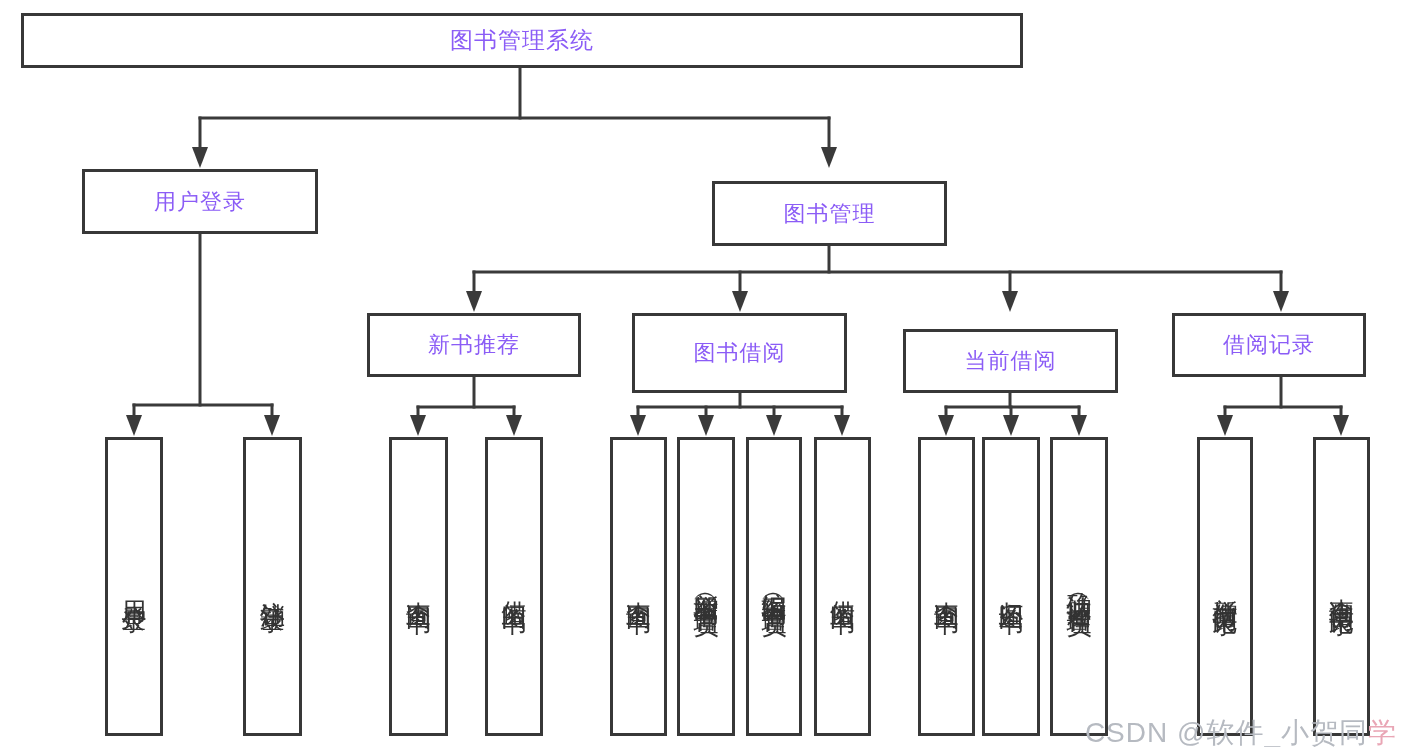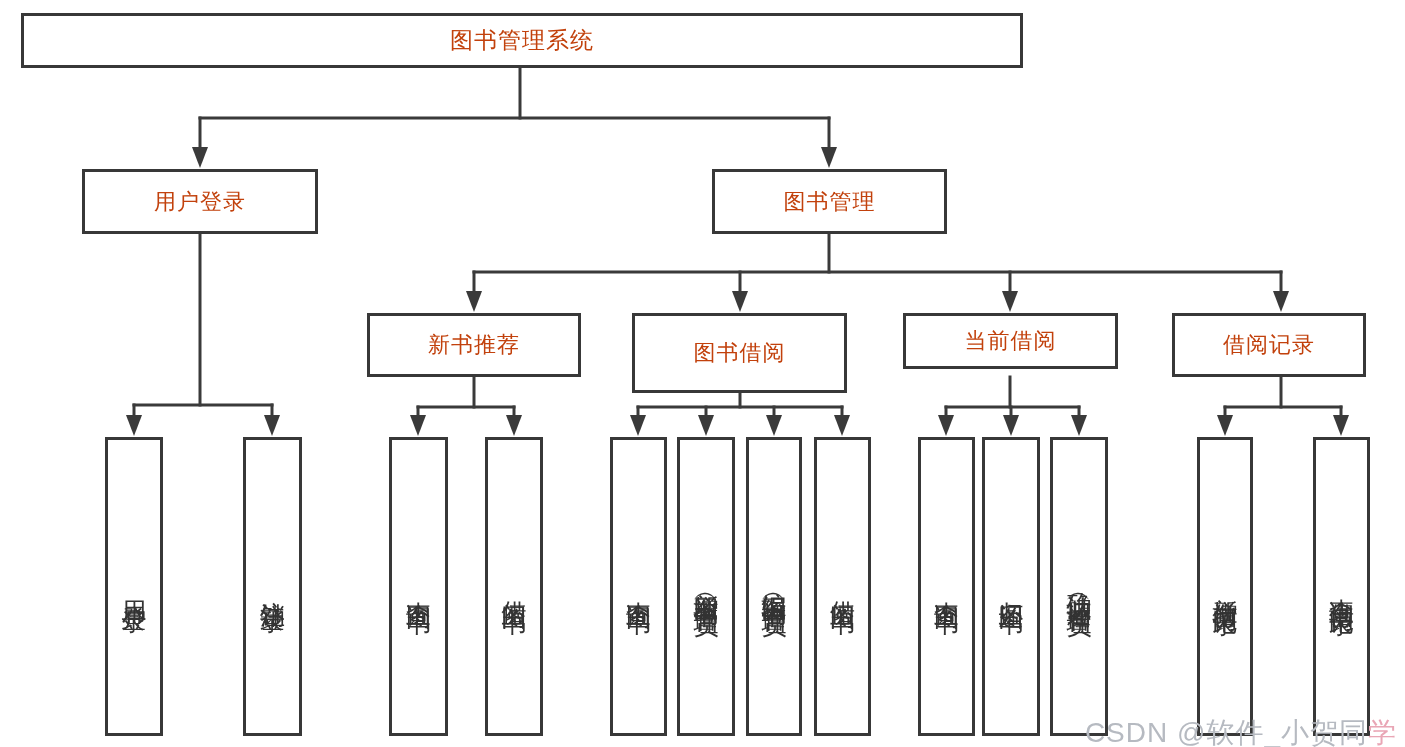--- a/index.html
+++ b/index.html
@@ -20,21 +20,21 @@
     border: 3px solid #383838;
     background: #ffffff;
     display: flex;
     align-items: center;
     justify-content: center;
     z-index: 2;
   }
   .hlabel {
     font-size: 22px;
     letter-spacing: 1px;
-    color: #c2410c;
+    color: #8b5cf6;
     white-space: nowrap;
   }
   .root .hlabel { font-size: 23px; }
   .leaf { height: 299px; }
   .vtext {
     writing-mode: vertical-rl;
     text-orientation: mixed;
     font-size: 25px;
     letter-spacing: 3px;
     line-height: 1;
@@ -138,31 +138,31 @@
     <use href="#ah" x="1341" y="436"></use>
   </svg>
 
   <div class="node root" style="left:21px; top:13px; width:1002px; height:55px">
     <span class="hlabel">图书管理系统</span>
   </div>
 
   <div class="node" style="left:82px; top:169px; width:236px; height:65px">
     <span class="hlabel">用户登录</span>
   </div>
-  <div class="node" style="left:712px; top:169px; width:235px; height:65px">
+  <div class="node" style="left:712px; top:181px; width:235px; height:65px">
     <span class="hlabel">图书管理</span>
   </div>
 
   <div class="node" style="left:367px; top:313px; width:214px; height:64px">
     <span class="hlabel">新书推荐</span>
   </div>
   <div class="node" style="left:632px; top:313px; width:215px; height:80px">
     <span class="hlabel">图书借阅</span>
   </div>
-  <div class="node" style="left:903px; top:313px; width:215px; height:56px">
+  <div class="node" style="left:903px; top:329px; width:215px; height:64px">
     <span class="hlabel">当前借阅</span>
   </div>
   <div class="node" style="left:1172px; top:313px; width:194px; height:64px">
     <span class="hlabel">借阅记录</span>
   </div>
 
   <div class="node leaf" style="left:105px; top:437px; width:58px">
     <span class="vtext">用户登录</span>
   </div>
   <div class="node leaf" style="left:243px; top:437px; width:59px">

